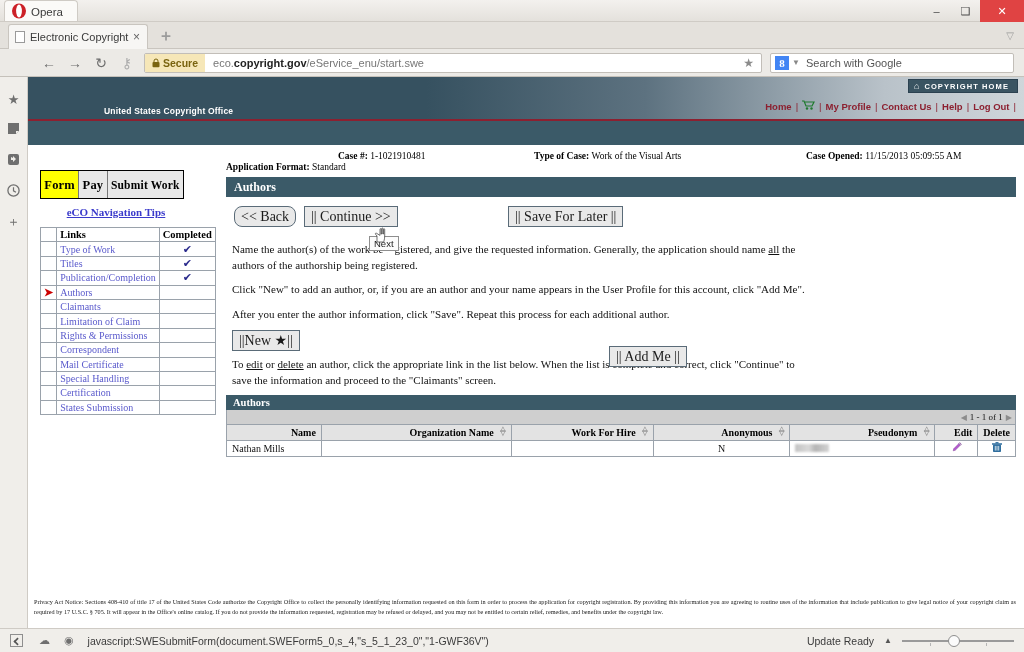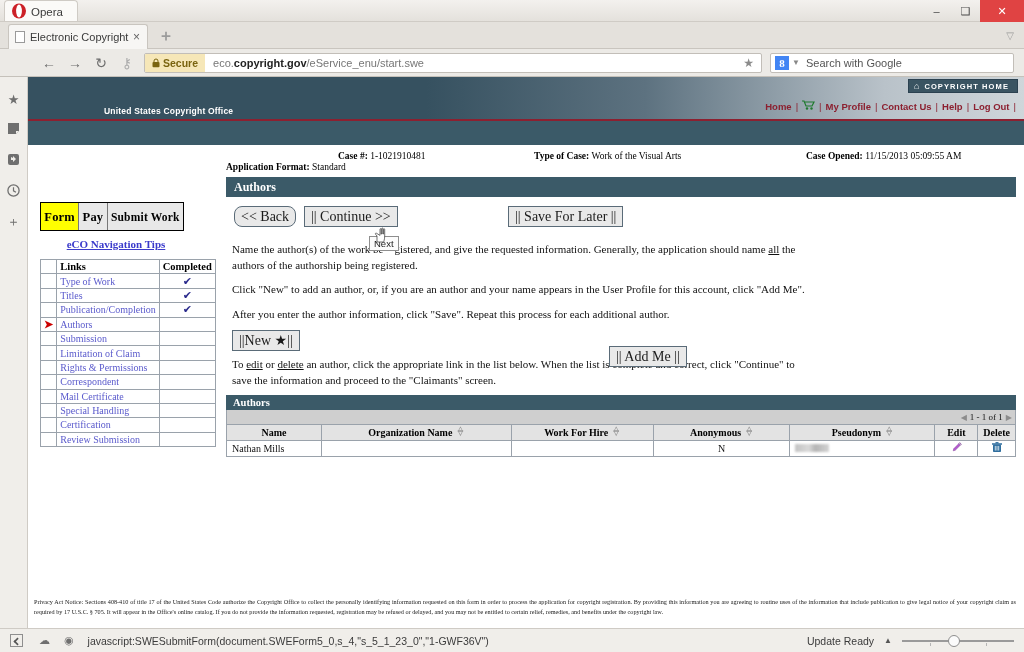--- a/index.html
+++ b/index.html
@@ -136,21 +136,21 @@
   .eco-links a { color: #8c2030; text-decoration: none; }
   .cart-ico { color: #1f7a2e; font-size: 11px; }
 
   .eco-navband { height: 24px; background: #3b5a68; }
 
   
   .page-body { position: relative; background: #fff; height: 100%; }
 
   
   .left-col { position: absolute; left: 12px; top: 25px; width: 166px; }
-  .wizard-tabs { display: flex; border: 1px solid #000; width: 144px; height: 29px; margin-top: 32px; }
+  .wizard-tabs { display: flex; border: 1px solid #000; width: 144px; height: 29px; }
   .wtab {
     flex: 1 1 auto; border-right: 1px solid #777; display: flex; align-items: center;
     justify-content: center; text-align: center; font-size: 12.5px; font-weight: bold;
     font-family: "Liberation Serif", serif; color: #000; background: #e8e8e8;
     line-height: 12px; letter-spacing: .2px;
   }
   .wtab:last-child { border-right: none; }
   .wtab.active { background: #ffff00; }
   .wtab.two-line { font-size: 11.5px; }
 
@@ -223,21 +223,21 @@
     background: #cfcfcf; height: 14px; display: flex; align-items: center;
     justify-content: flex-end; padding-right: 3px; gap: 3px;
     border-left: 1px solid #9aa2ab; border-right: 1px solid #9aa2ab;
   }
   .pg-arrow { color: #8c8c8c; font-size: 8px; }
   .pg-count { font-size: 9px; font-family: "Liberation Serif", serif; color: #111; }
 
   table.authors-grid { border-collapse: collapse; width: 100%; font-family: "Liberation Serif", serif; }
   table.authors-grid th {
     background: #e3e3e3; border: 1px solid #9aa2ab; font-size: 10px; font-weight: bold;
-    text-align: center; height: 16px; padding: 0 5px; color: #000; white-space: nowrap;
+    text-align: right; height: 16px; padding: 0 5px; color: #000; white-space: nowrap;
   }
   table.authors-grid td {
     background: #fff; border: 1px solid #9aa2ab; font-size: 10px; height: 16px;
     padding: 0 5px; color: #111;
   }
   .sort-ico {
     display: inline-block; width: 8px; margin-left: 4px; vertical-align: 1px; line-height: 4px;
     color: #9c9c9c; font-size: 7px;
   }
   .sort-ico i { display: block; font-style: normal; }
@@ -417,21 +417,21 @@
             <td class="link-cell">Publication/Completion</td>
             <td class="check-cell">✔</td>
           </tr>
           <tr>
             <td class="arrow-cell">➤</td>
             <td class="link-cell current">Authors</td>
             <td class="check-cell"></td>
           </tr>
           <tr>
             <td class="arrow-cell"></td>
-            <td class="link-cell">Submission</td>
+            <td class="link-cell">Claimants</td>
             <td class="check-cell"></td>
           </tr>
           <tr>
             <td class="arrow-cell"></td>
             <td class="link-cell">Limitation of Claim</td>
             <td class="check-cell"></td>
           </tr>
           <tr>
             <td class="arrow-cell"></td>
             <td class="link-cell">Rights &amp; Permissions</td>
@@ -452,21 +452,21 @@
             <td class="link-cell">Special Handling</td>
             <td class="check-cell"></td>
           </tr>
           <tr>
             <td class="arrow-cell"></td>
             <td class="link-cell">Certification</td>
             <td class="check-cell"></td>
           </tr>
           <tr>
             <td class="arrow-cell"></td>
-            <td class="link-cell">Review Submission</td>
+            <td class="link-cell">States Submission</td>
             <td class="check-cell"></td>
           </tr>
         </tbody>
           </table>
       </div>
 
       <div class="main-col">
 
         <div class="case-info">
           <div class="ci-row" style="left:112px; top:6px;">

